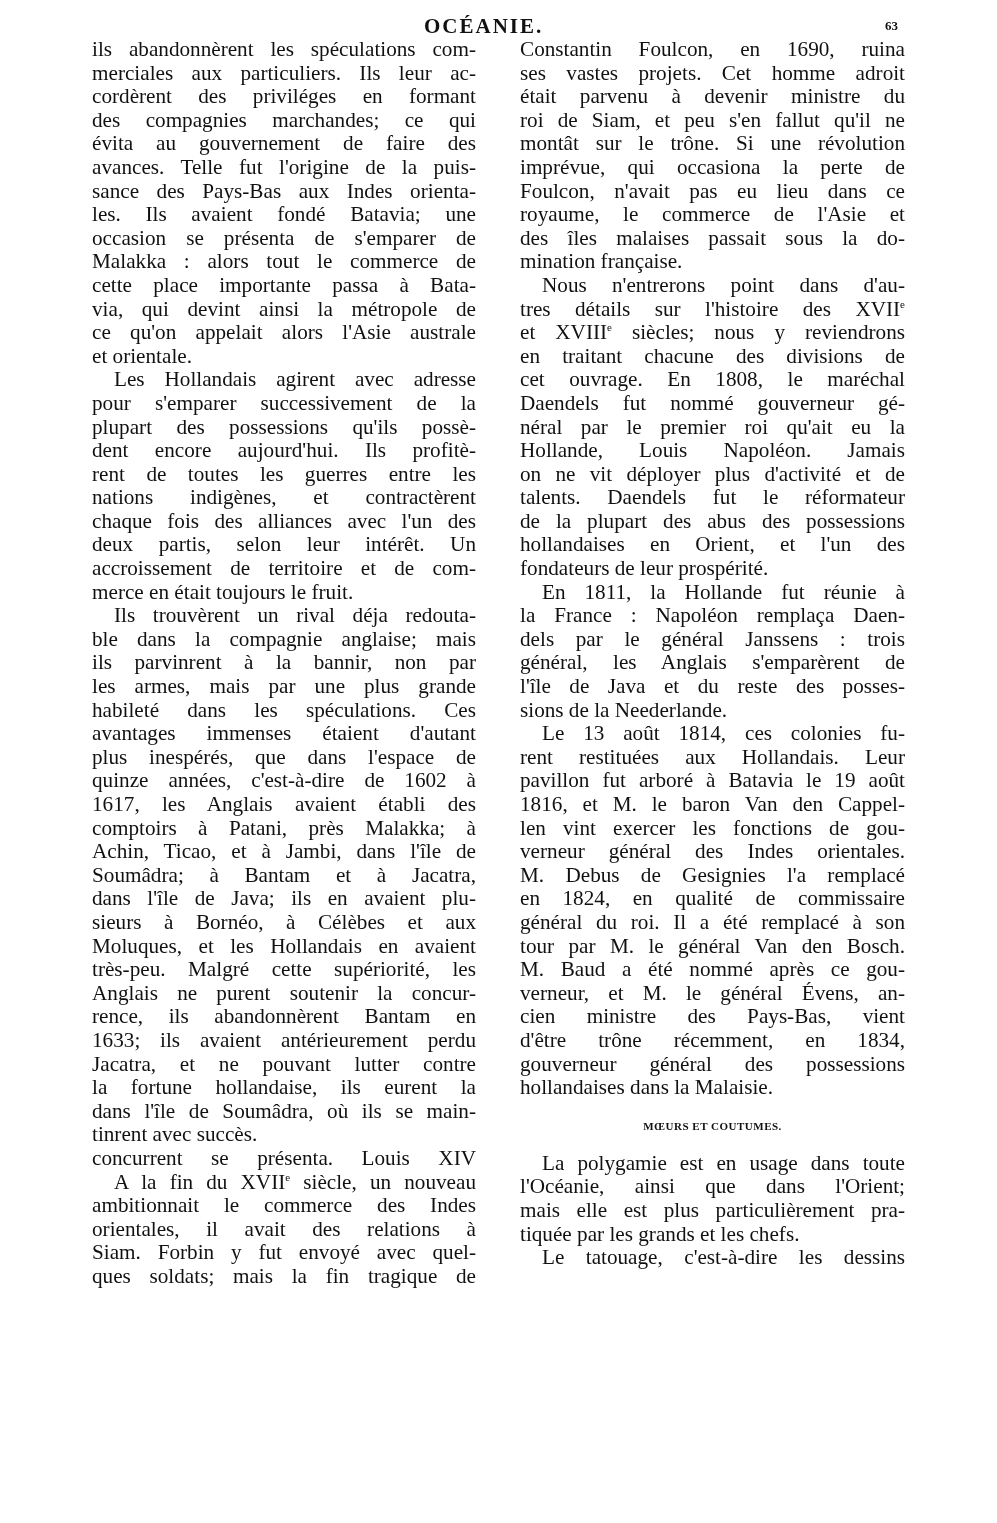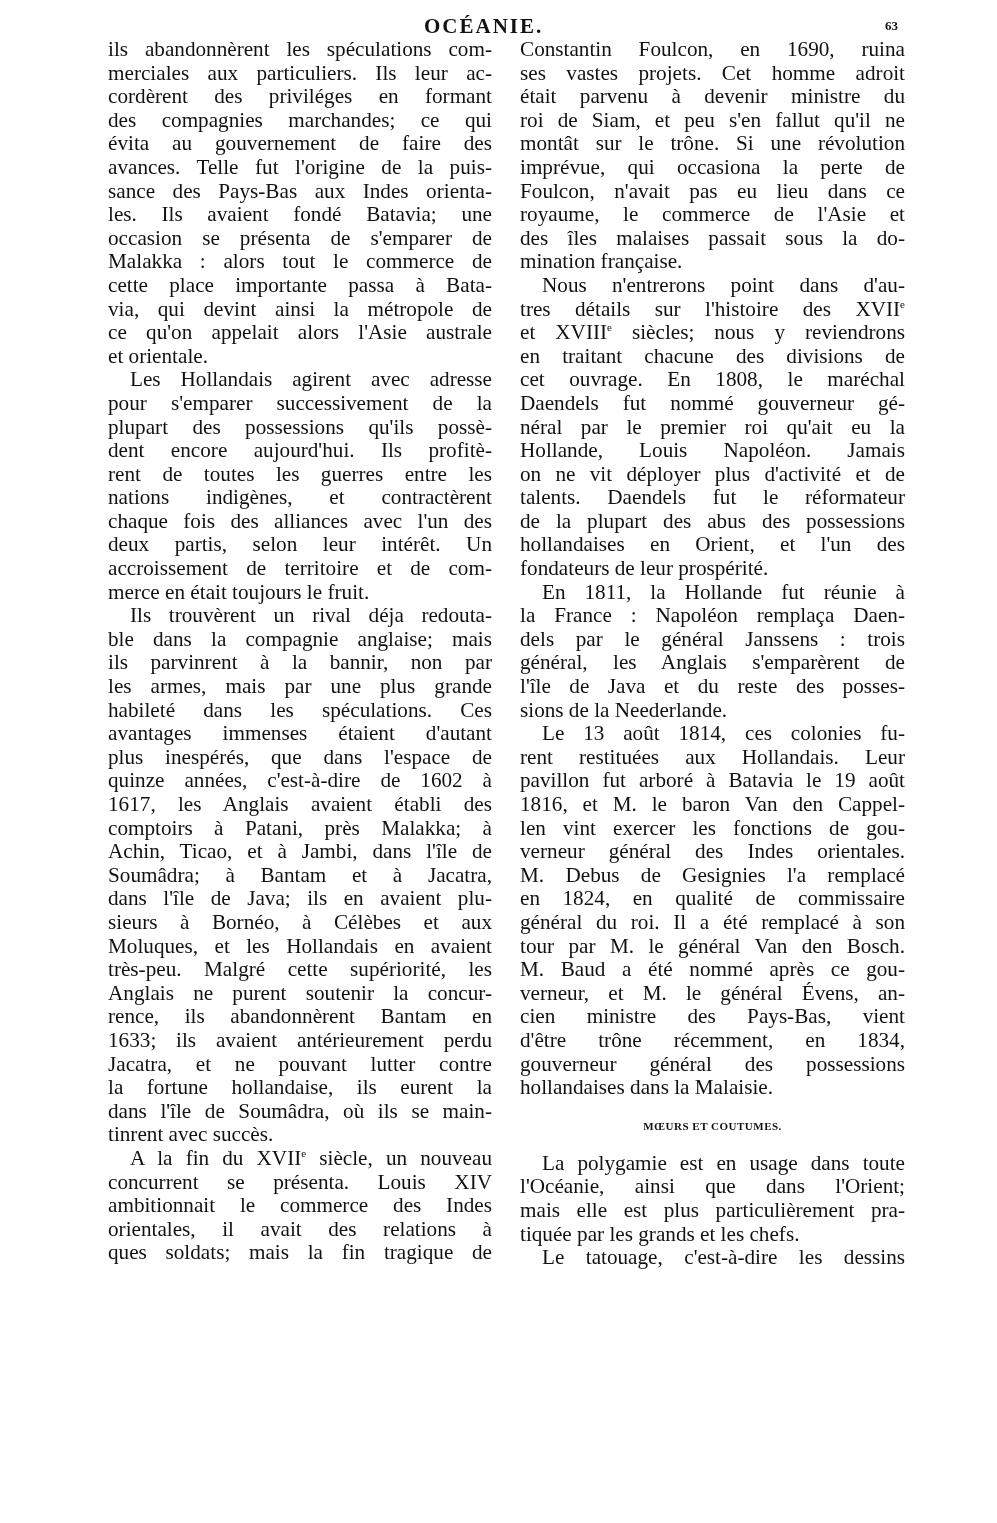--- a/index.html
+++ b/index.html
@@ -2,21 +2,21 @@
 <html><head>
   <meta charset="utf-8">
   <style>
     html, body { margin: 0; padding: 0; background: #ffffff; }
     body { width: 997px; height: 1523px; position: relative; overflow: hidden;
            font-family: "Liberation Serif", "DejaVu Serif", serif; color: #111; }
     .header { position: absolute; top: 14px; left: 0; width: 997px; height: 30px; }
     .running-title { position: absolute; left: 424px; top: 0; font-size: 21px; letter-spacing: 2px; font-weight: bold; }
     .page-number { position: absolute; left: 885px; top: 4px; font-size: 13px; font-weight: bold; }
     .column { position: absolute; top: 38px; }
-    .col-left { left: 108px; width: 384px; }
+    .col-left { left: 92px; width: 384px; }
     .col-right { left: 520px; width: 385px; }
     .line { display: block; height: 23.6px; line-height: 23.6px; font-size: 21.2px;
             text-align: justify; text-align-last: justify; white-space: nowrap; overflow: visible; }
     .line.last { text-align-last: left; }
     .line.indent { padding-left: 22px; }
     .section-heading { display: block; text-align: center; font-size: 11px; letter-spacing: 0.5px;
                        font-weight: bold; height: 44px; line-height: 52px; margin-bottom: 8px; }
     sup { font-size: 11px; line-height: 0; vertical-align: super; }
   </style>
 </head>
@@ -68,24 +68,25 @@
   <span class="line">sieurs à Bornéo, à Célèbes et aux</span>
   <span class="line">Moluques, et les Hollandais en avaient</span>
   <span class="line">très-peu. Malgré cette supériorité, les</span>
   <span class="line">Anglais ne purent soutenir la concur-</span>
   <span class="line">rence, ils abandonnèrent Bantam en</span>
   <span class="line">1633; ils avaient antérieurement perdu</span>
   <span class="line">Jacatra, et ne pouvant lutter contre</span>
   <span class="line">la fortune hollandaise, ils eurent la</span>
   <span class="line">dans l'île de Soumâdra, où ils se main-</span>
   <span class="line last">tinrent avec succès.</span>
+  <span class="line">concurrent se présenta. Louis XIV</span>
   <span class="line indent"><span>A la fin du XVII</span><sup>e</sup><span> siècle, un nouveau</span></span>
-  <span class="line">concurrent se présenta. Louis XIV</span>
   <span class="line">ambitionnait le commerce des Indes</span>
   <span class="line">orientales, il avait des relations à</span>
+  <span class="line">Siam. Forbin y fut envoyé avec quel-</span>
   <span class="line">ques soldats; mais la fin tragique de</span>
 </div>
 
 <div class="column col-right">
   <span class="line">Constantin Foulcon, en 1690, ruina</span>
   <span class="line">ses vastes projets. Cet homme adroit</span>
   <span class="line">était parvenu à devenir ministre du</span>
   <span class="line">roi de Siam, et peu s'en fallut qu'il ne</span>
   <span class="line">montât sur le trône. Si une révolution</span>
   <span class="line">imprévue, qui occasiona la perte de</span>

